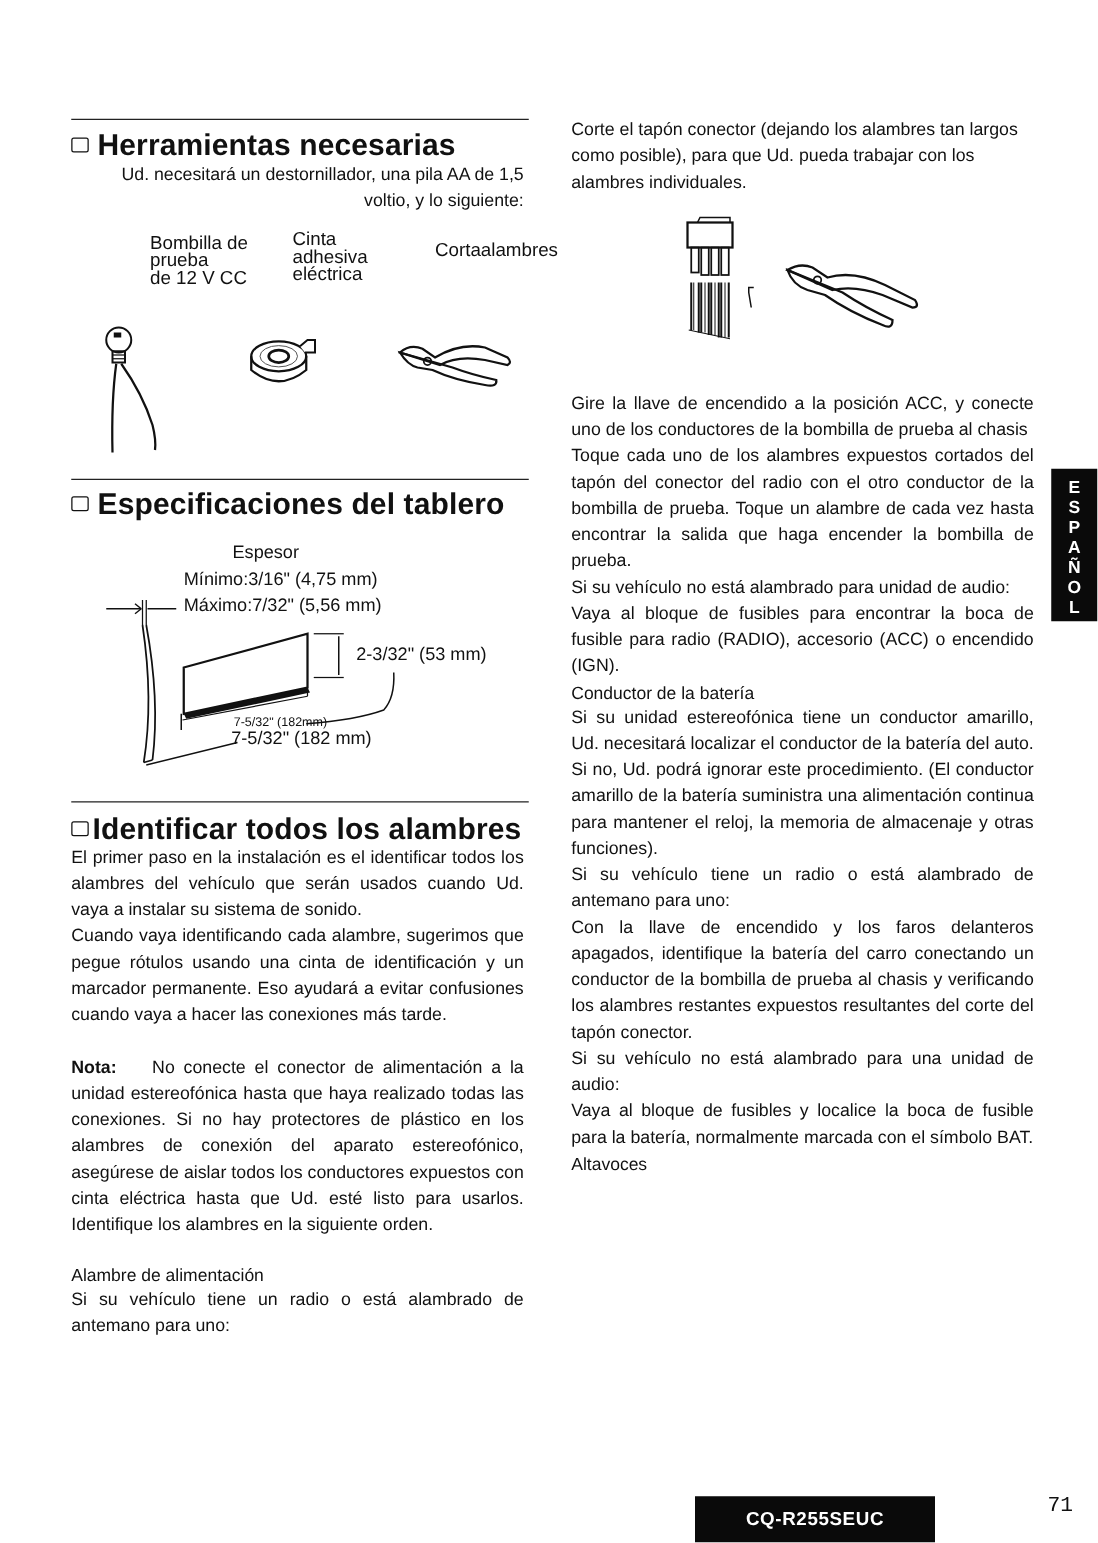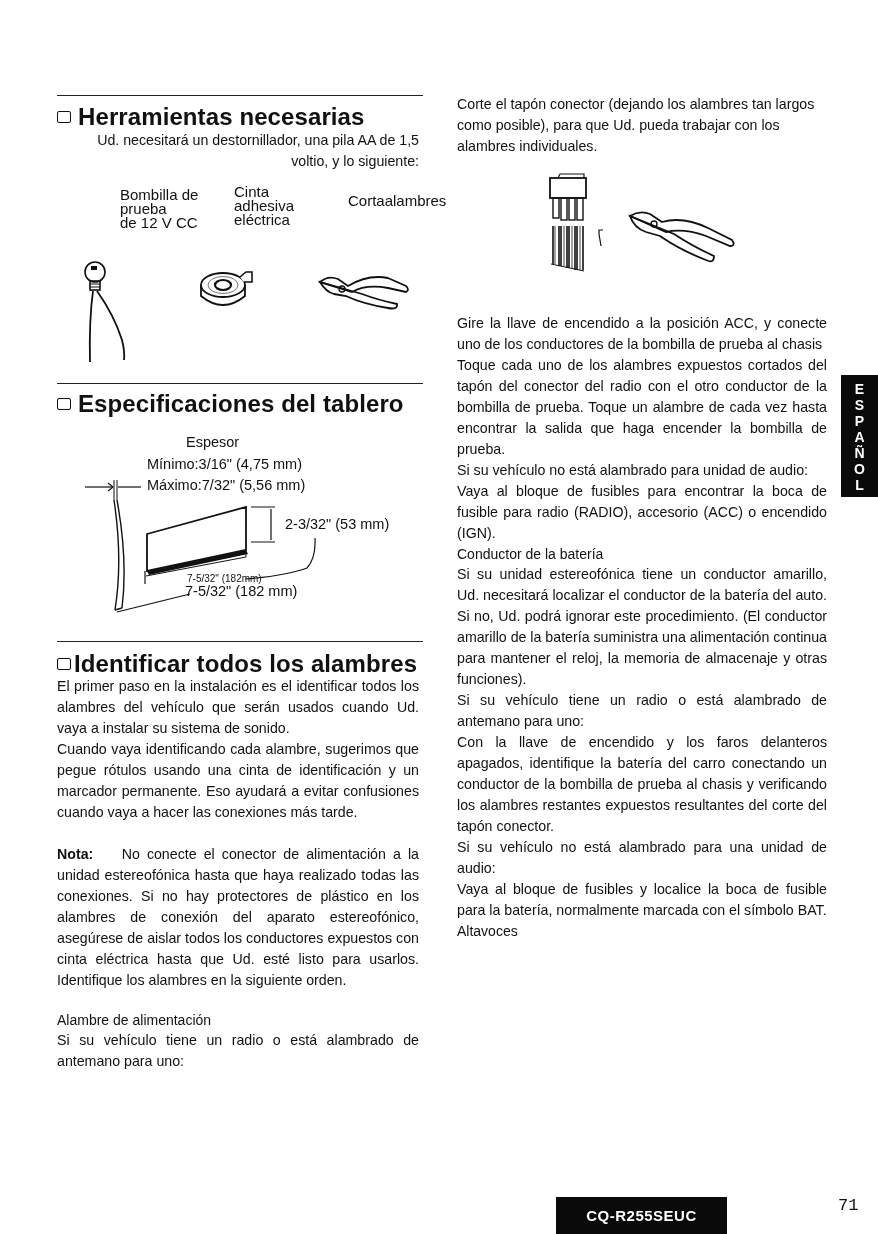--- a/index.html
+++ b/index.html
@@ -11,21 +11,21 @@
   .rule { position:absolute; height:1px; background:#222; }
   .h2 { font-weight:bold; font-size:24px; line-height:26px; letter-spacing:0.1px; white-space:nowrap; }
   .h2 .box { display:inline-block; width:12px; height:10px; border:1.6px solid #111; border-radius:2px; margin-right:7px; vertical-align:2px; }
   p { margin:0; }
   .body { font-size:14.2px; line-height:21px; text-align:justify; }
   .sub { font-weight:normal; font-size:14px; line-height:20px; }
   .tools-labels { position:absolute; font-size:15px; line-height:14px; text-align:left;margin-left:48px; }
   .tab { position:absolute; left:841px; top:375px; width:37px; height:122px; background:#0a0a0a; color:#fff;
          font-weight:bold; font-size:14px; line-height:16px; text-align:center; padding-top:6px; box-sizing:border-box; }
   .tab span { display:block; }
-  .model { position:absolute; left:556px; top:1197px; width:171px; height:37px; background:#0a0a0a; color:#fff;
+  .model { position:absolute; left:556px; top:1197px; width:192px; height:37px; background:#0a0a0a; color:#fff;
            font-weight:bold; font-size:15px; line-height:37px; text-align:center; letter-spacing:0.5px; }
   .pageno { position:absolute; left:838px; top:1196px; font-size:17px;font-family:Liberation Mono, monospace; }
   svg { position:absolute; overflow:visible; }
   .dim { position:absolute; font-size:14.5px; line-height:20px; white-space:nowrap; }
 </style>
 </head>
 <body>
 
 <div class="rule" style="left:57px; top:95px; width:366px;"></div>
 

